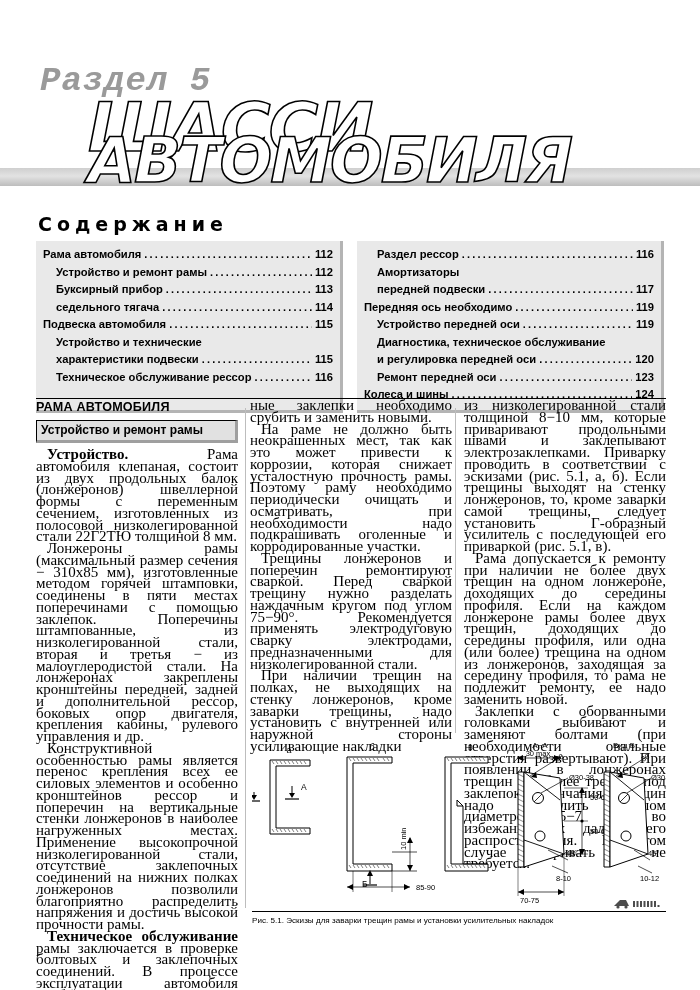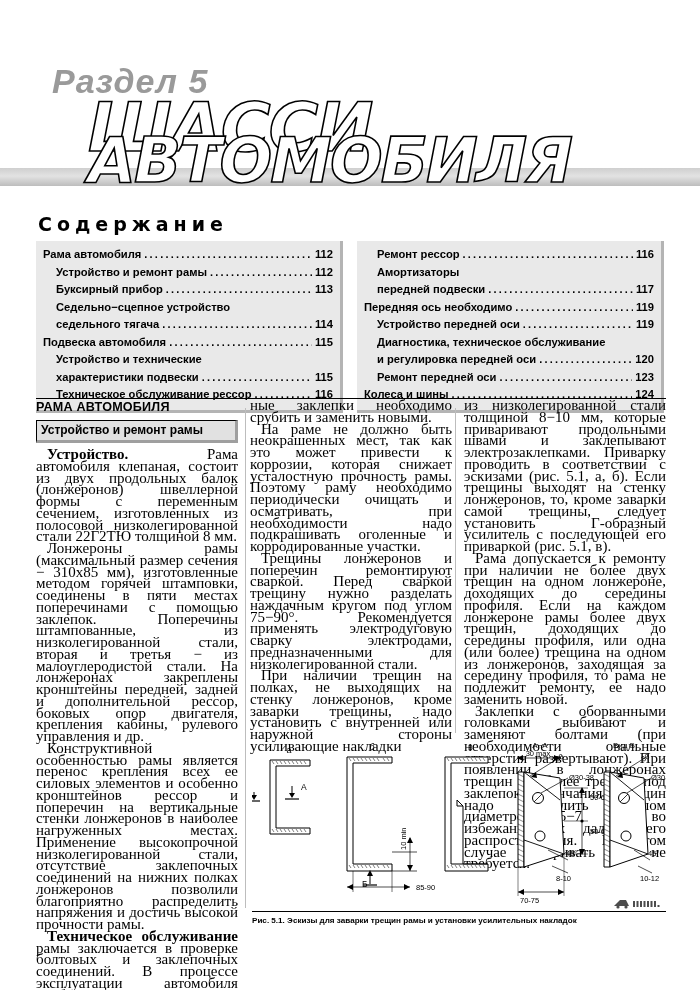--- a/index.html
+++ b/index.html
@@ -24,27 +24,27 @@
     height: 200px;
   }
   .header-grey-bar {
     position: absolute;
     left: 0; top: 168px;
     width: 700px; height: 18px;
     background: linear-gradient(to bottom, #cfcfcf 0%, #e2e2e2 45%, #bdbdbd 100%);
   }
   .section-label {
     position: absolute;
-    left: 52px; top: 62px;
+    left: 40px; top: 62px;
     font-size: 34px;
     font-weight: bold;
     font-style: italic;
     letter-spacing: 1px;
     color: #9a9a9a;
-    font-family: Liberation Sans, sans-serif;
+    font-family: Liberation Mono, monospace;
     white-space: nowrap;
     text-align: right;
   }
   .outline-title {
     position: absolute;
     font-weight: bold;
     font-style: italic;
     color: #ffffff;
     white-space: nowrap;
     font-family: "DejaVu Sans", "Liberation Sans", sans-serif;
@@ -173,21 +173,21 @@
     left: 252px; top: 742px;
     width: 414px;
     height: 210px;
   }
   .fig-svg { display:block; }
   .fig-caption {
     position: absolute;
     left: 252px; top: 916px;
     width: 420px;
     font-size: 8.1px;
-    font-weight: bold;
+    font-weight: normal;
     line-height: 10px;
     font-family: "Liberation Sans", "DejaVu Sans", sans-serif;
   }
   .fig-rule {
     position: absolute;
     left: 252px; top: 911px;
     width: 414px; height: 1px;
     background: #000;
   }
   .watermark {
@@ -219,24 +219,20 @@
         <div class="toc-row lvl2">
           <span class="t">Устройство и ремонт рамы</span>
           <span class="dots">................................................................................</span>
           <span class="p">112</span>
         </div>
         <div class="toc-row lvl2">
           <span class="t">Буксирный прибор</span>
           <span class="dots">................................................................................</span>
           <span class="p">113</span>
         </div>
-        <div class="toc-row lvl2 nopage">
-          <span class="t">Седельно−сцепное устройство</span>
-          <span class="p"></span>
-        </div>
         <div class="toc-row lvl2">
           <span class="t">седельного тягача</span>
           <span class="dots">................................................................................</span>
           <span class="p">114</span>
         </div>
         <div class="toc-row lvl1">
           <span class="t">Подвеска автомобиля</span>
           <span class="dots">................................................................................</span>
           <span class="p">115</span>
         </div>
@@ -250,21 +246,21 @@
           <span class="p">115</span>
         </div>
         <div class="toc-row lvl2">
           <span class="t">Техническое обслуживание рессор</span>
           <span class="dots">................................................................................</span>
           <span class="p">116</span>
         </div>
       </div>
     <div class="toc-box" id="toc-right">
         <div class="toc-row lvl2">
-          <span class="t">Ремонт рессор</span>
+          <span class="t">Раздел рессор</span>
           <span class="dots">................................................................................</span>
           <span class="p">116</span>
         </div>
         <div class="toc-row lvl2 nopage">
           <span class="t">Амортизаторы</span>
           <span class="p"></span>
         </div>
         <div class="toc-row lvl2">
           <span class="t">передней подвески</span>
           <span class="dots">................................................................................</span>

